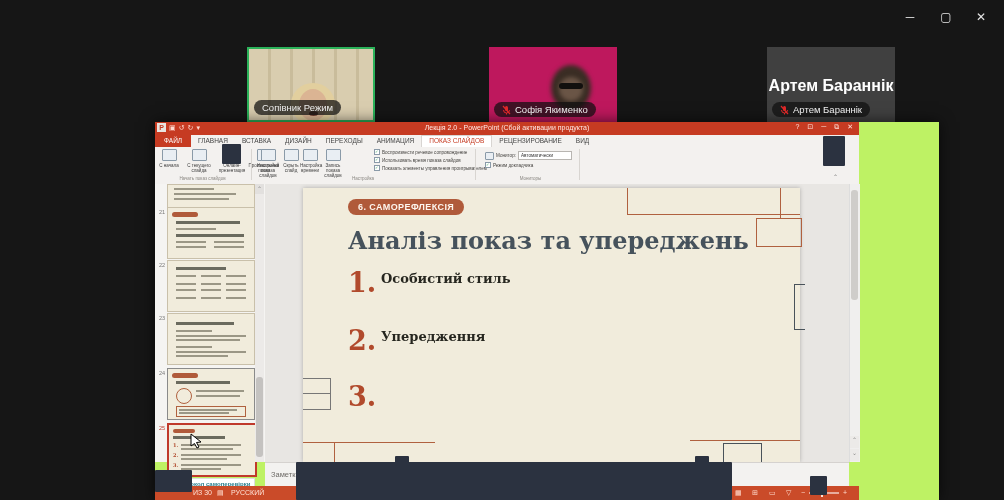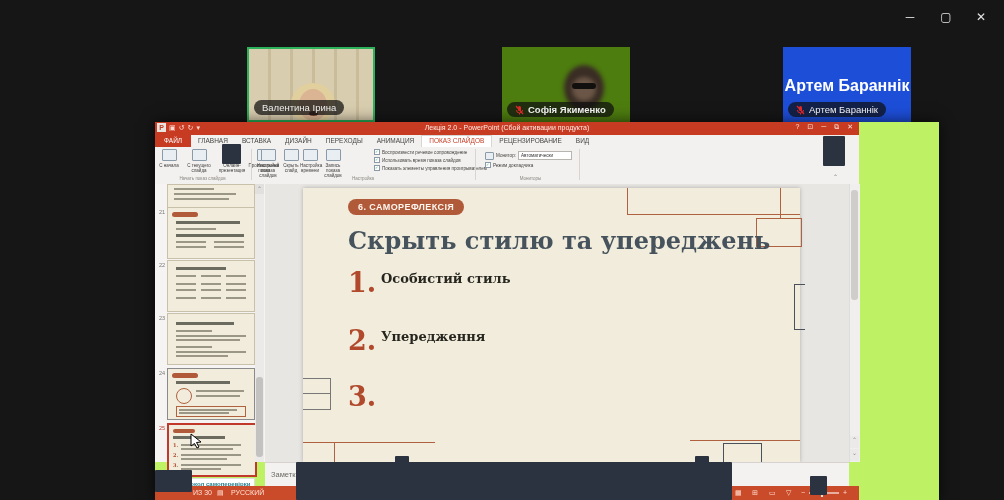--- a/index.html
+++ b/index.html
@@ -76,42 +76,42 @@
   <div class="winctl" style="left:931px;">▢</div>
   <div class="winctl" style="left:966px;">✕</div>
 
 
   <div class="tile" style="left:247px;width:128px;border:2px solid #2bb25a;box-sizing:border-box;">
     <div class="abs" style="left:0;top:0;width:128px;height:75px;background:repeating-linear-gradient(90deg,#d9cdaf 0 19px,#c9bc9b 19px 22px);"></div>
     <div class="blob" style="left:42px;top:34px;width:44px;height:42px;background:#e2cf9e;"></div>
     <div class="blob" style="left:50px;top:40px;width:28px;height:32px;background:#dbb493;"></div>
     <div class="blob" style="left:60px;top:62px;width:9px;height:5px;background:#6b3a30;"></div>
     <div class="plabel">
-      <span>Валентина Ірина</span>
+      <span>Сопівник Режим</span>
     </div>
   </div>
 
 
-  <div class="tile" style="left:502px;width:128px;background:#4d7c0f;font-weight:bold;">
+  <div class="tile" style="left:489px;width:128px;background:#be185d;">
     <div class="blob" style="left:62px;top:18px;width:40px;height:46px;background:#3a2d24;filter:blur(2px);"></div>
     <div class="blob" style="left:70px;top:30px;width:24px;height:24px;background:#6a5546;filter:blur(2px);"></div>
     <div class="abs" style="left:70px;top:36px;width:24px;height:6px;background:#12100e;border-radius:3px;"></div>
     <div class="plabel">
       <svg width="9" height="10" viewBox="0 0 9 10">
           <rect x="3" y="1" width="3" height="5" rx="1.5" fill="#e02828"></rect>
           <path d="M1.5 5a3 3 0 0 0 6 0" stroke="#e02828" fill="none" stroke-width="1"></path>
           <line x1="4.5" y1="8" x2="4.5" y2="9.5" stroke="#e02828"></line>
           <line x1="1" y1="1" x2="8" y2="9" stroke="#e02828" stroke-width="1.2"></line>
         </svg>
       <span>Софія Якименко</span>
     </div>
   </div>
 
 
-  <div class="tile" style="left:783px;width:128px;background:#1d4ed8;">
+  <div class="tile" style="left:767px;width:128px;background:#404040;">
     <div class="bigname">Артем Бараннік</div>
     <div class="plabel">
       <svg width="9" height="10" viewBox="0 0 9 10">
           <rect x="3" y="1" width="3" height="5" rx="1.5" fill="#e02828"></rect>
           <path d="M1.5 5a3 3 0 0 0 6 0" stroke="#e02828" fill="none" stroke-width="1"></path>
           <line x1="4.5" y1="8" x2="4.5" y2="9.5" stroke="#e02828"></line>
           <line x1="1" y1="1" x2="8" y2="9" stroke="#e02828" stroke-width="1.2"></line>
         </svg>
       <span>Артем Бараннік</span>
     </div>
@@ -286,21 +286,21 @@
         <div class="decdk" style="left:491px;top:96px;width:10px;height:44px;border-right:none;"></div>
         <div class="abs" style="left:0;top:190px;width:27px;height:30px;border:1px solid #777;border-left:none;">
           <div style="position:absolute;left:0;top:14px;width:27px;height:1px;background:#777;"></div>
         </div>
         <div class="dec" style="left:0;top:254px;width:132px;height:1px;"></div>
         <div class="dec" style="left:31px;top:254px;width:1px;height:20px;"></div>
         <div class="dec" style="left:387px;top:252px;width:110px;height:1px;"></div>
         <div class="decdk" style="left:420px;top:255px;width:37px;height:19px;border-bottom:none;"></div>
 
         <div class="badge">6. САМОРЕФЛЕКСІЯ</div>
-        <div class="stitle">Скрыть стилю та упереджень</div>
+        <div class="stitle">Аналіз показ та упереджень</div>
 
         <div class="item" style="top:82px;height:50px;">
           <div class="inum">1.</div>
           <div class="ihead">Особистий стиль</div>
         </div>
         <div class="item" style="top:140px;height:50px;">
           <div class="inum">2.</div>
           <div class="ihead">Упередження</div>
         </div>
         <div class="item" style="top:196px;height:50px;">

